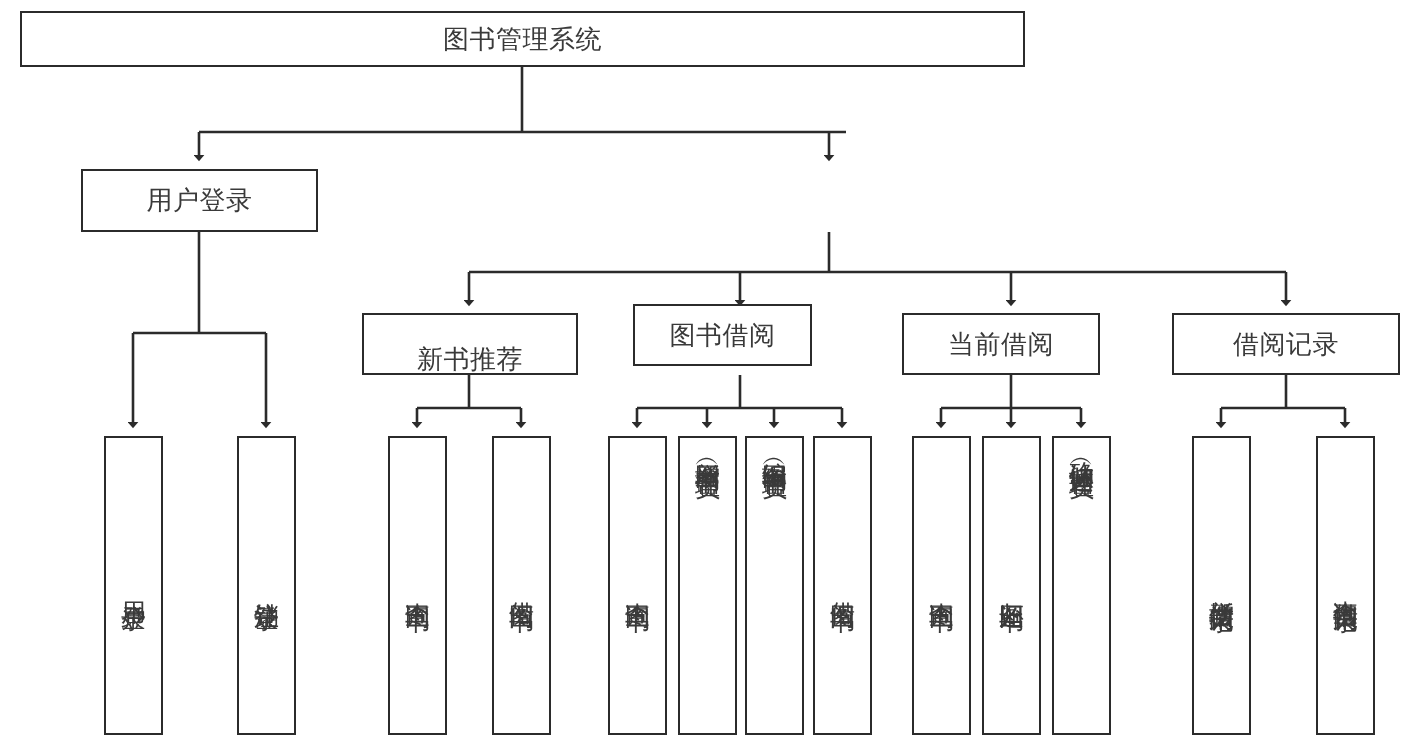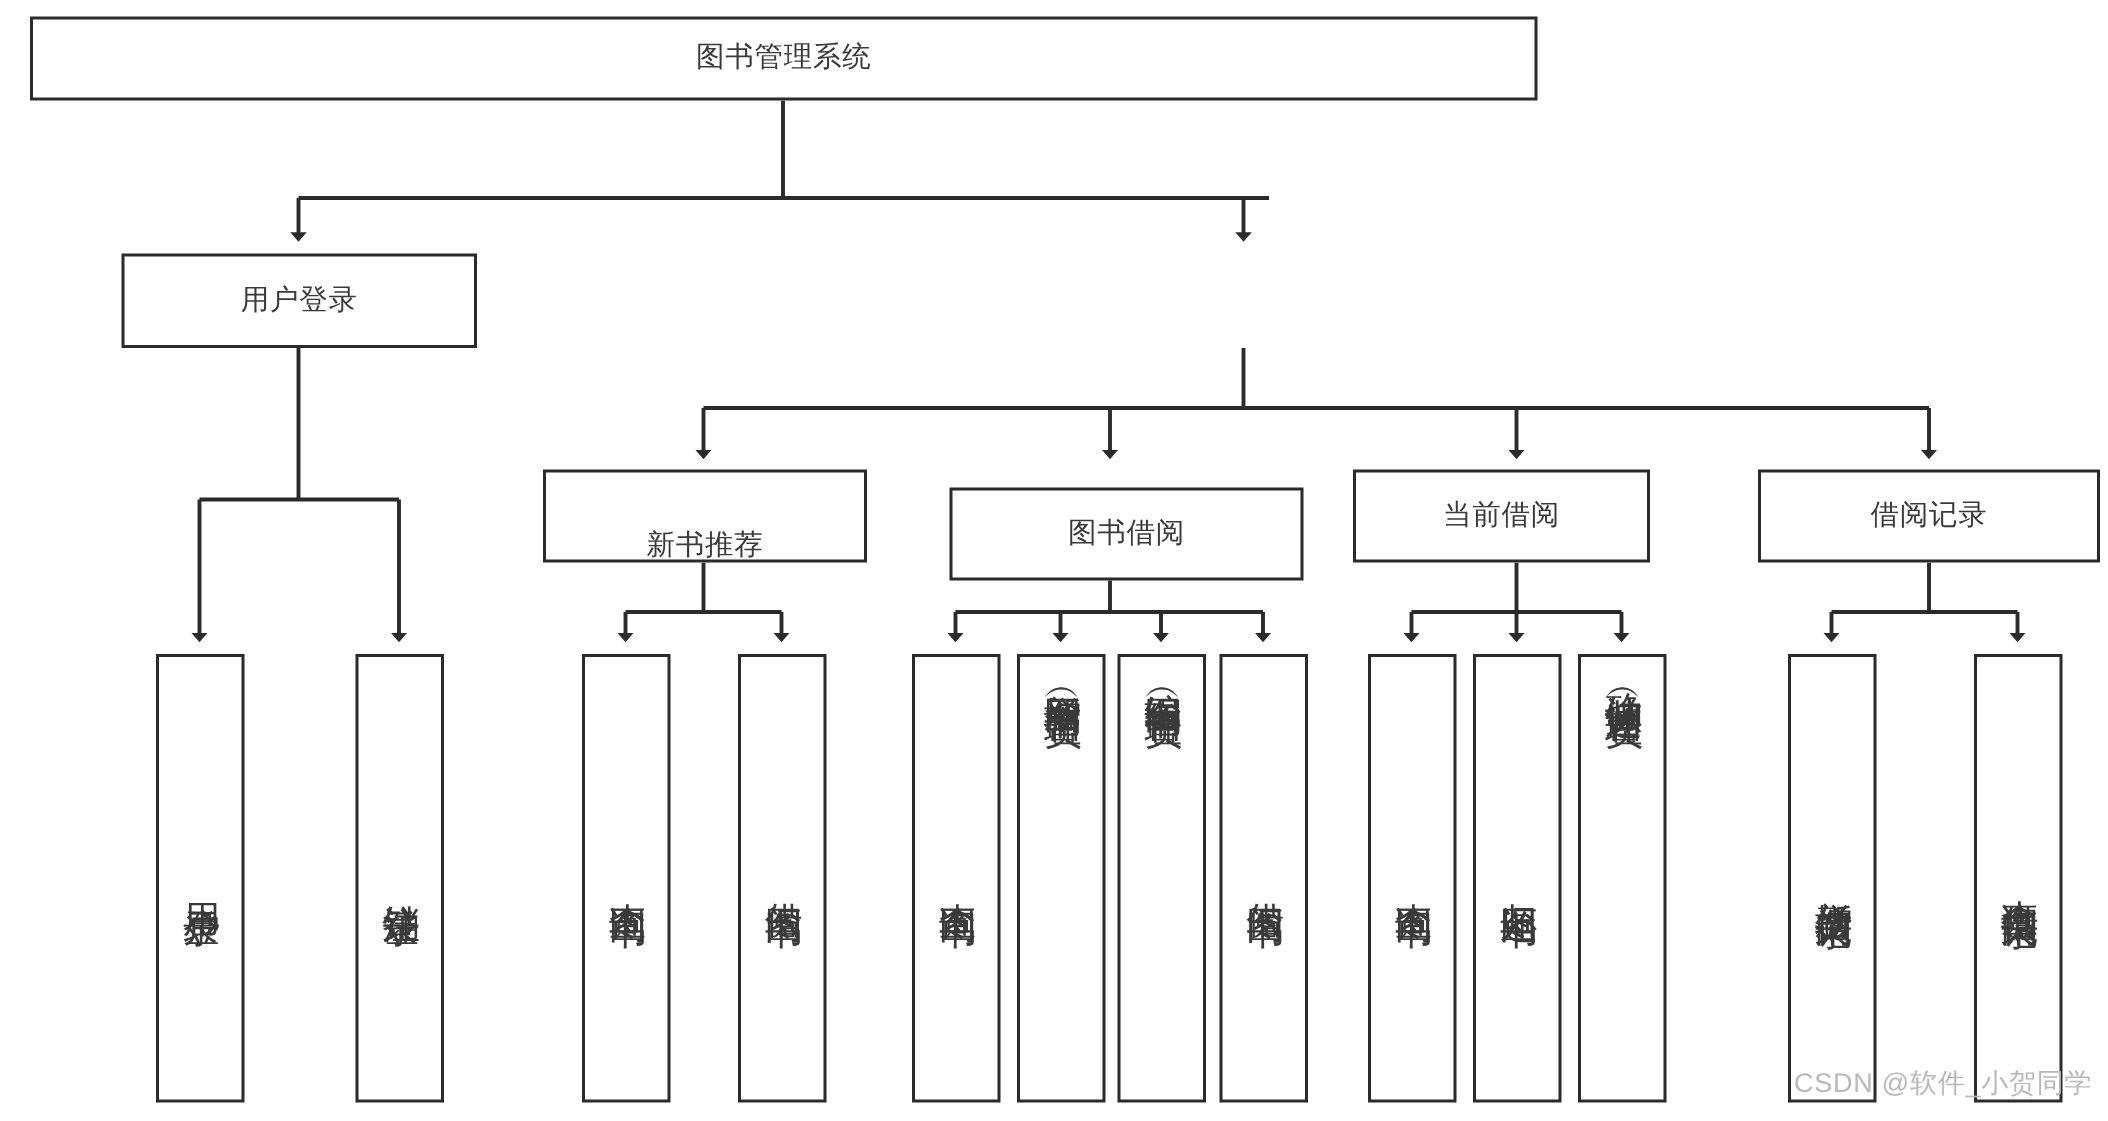--- a/index.html
+++ b/index.html
@@ -35,21 +35,21 @@
     justify-content: center;
     color: #3a3a3a;
   }
   .node .lbl {
     display: block;
     line-height: 1.02;
     letter-spacing: 0.5px;
     white-space: nowrap;
   }
   .node.horiz .lbl {
-    font-size: 19px;
+    font-size: 26px;
   }
   .node.vert {
     align-items: center;
     justify-content: center;
     padding: 4px 0;
   }
   .node.vert.topalign {
     align-items: flex-start;
   }
   .node.vert .lbl {
@@ -128,21 +128,21 @@
     <span class="lbl">图书管理系统</span>
   </div>
 
   <div class="node horiz" style="left:81px; top:169px; width:237px; height:63px;">
     <span class="lbl">用户登录</span>
   </div>
 
   <div class="node horiz" style="left:362px; top:313px; width:216px; height:62px;align-items:flex-end;">
     <span class="lbl">新书推荐</span>
   </div>
-  <div class="node horiz" style="left:633px; top:325px; width:236px; height:62px;">
+  <div class="node horiz" style="left:633px; top:304px; width:179px; height:62px;">
     <span class="lbl">图书借阅</span>
   </div>
   <div class="node horiz" style="left:902px; top:313px; width:198px; height:62px;">
     <span class="lbl">当前借阅</span>
   </div>
   <div class="node horiz" style="left:1172px; top:313px; width:228px; height:62px;">
     <span class="lbl">借阅记录</span>
   </div>
 
   <div class="node vert" style="left:104px; top:436px; width:59px; height:299px;">
@@ -182,15 +182,14 @@
     <span class="lbl">确认归还（管理员）</span>
   </div>
 
   <div class="node vert" style="left:1192px; top:436px; width:59px; height:299px;">
     <span class="lbl">新增借阅记录</span>
   </div>
   <div class="node vert" style="left:1316px; top:436px; width:59px; height:299px;">
     <span class="lbl">查询借阅记录</span>
   </div>
 
-  <div class="watermark">CSDN @软件_小贺同学</div>
 
 </div>
 
 </body></html>

